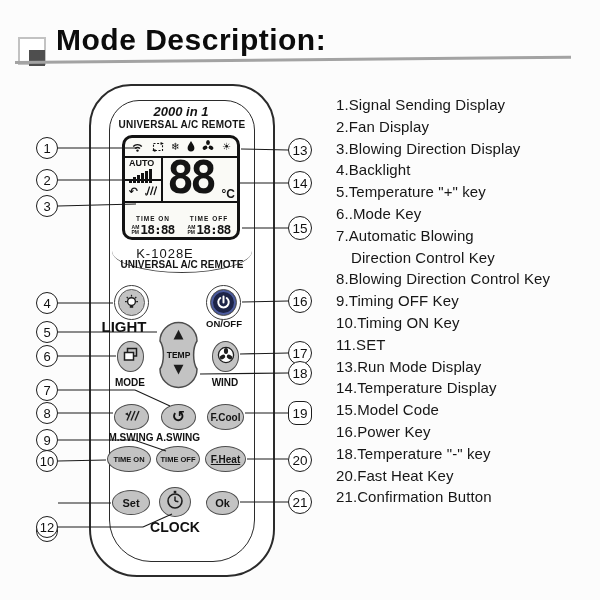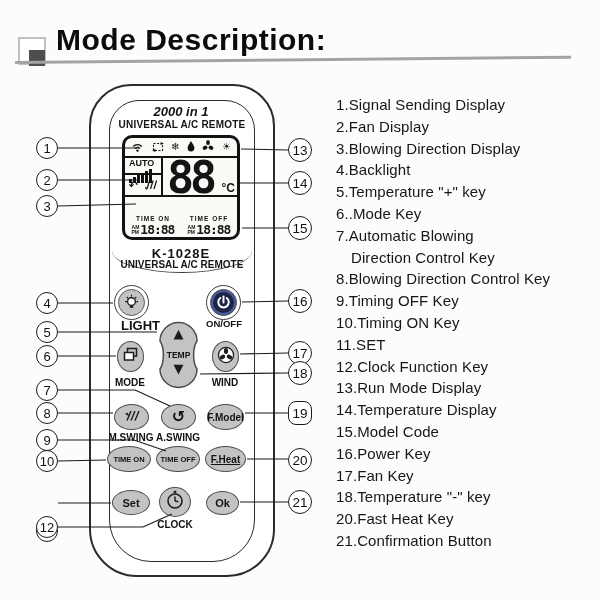--- a/index.html
+++ b/index.html
@@ -22,28 +22,28 @@
   .lcd-main{height:52px;display:flex;}
   .lcd-left{width:38px;border-right:2px solid #121212;position:relative;box-sizing:border-box;padding-left:32px;}
   .lcd-auto{position:absolute;left:4px;top:0;font-size:9px;font-weight:bold;}
   .lcd-bars{position:absolute;left:4px;top:11px;display:flex;align-items:flex-end;gap:1px;height:14px;}
   .lcd-bars i{display:block;width:3px;background:#111;}
   .swingbox{position:absolute;left:0;right:0;bottom:0;height:20px;border-top:2px solid #121212;display:flex;align-items:center;justify-content:space-around;}
   .swing-glyph{font-family:"DejaVu Sans",sans-serif;font-size:11px;font-weight:bold;line-height:1;}
   .lcd-right{flex:1;position:relative;}
   .lcd-temp{position:absolute;left:4px;top:-3px;font-family:"DejaVu Sans Mono",monospace;font-weight:bold;font-size:45px;line-height:1;letter-spacing:-4px;}
   .lcd-degc{position:absolute;right:2px;bottom:0;font-size:12px;font-weight:bold;}
-  .lcd-time{flex:1;border-top:2px solid #121212;display:flex;justify-content:space-around;padding-top:18px;}
+  .lcd-time{flex:1;border-top:2px solid #121212;display:flex;justify-content:space-around;padding-top:12px;}
   .tg{text-align:center;}
   .tl{font-size:6.5px;font-weight:bold;letter-spacing:1px;}
   .tv{display:flex;align-items:center;justify-content:center;gap:1px;}
   .ampm{display:flex;flex-direction:column;font-size:5px;line-height:4.6px;font-weight:bold;text-align:left;}
   .digits{font-family:"DejaVu Sans Mono",monospace;font-weight:bold;font-size:13px;letter-spacing:-1px;}
   
-  .model1{left:122px;top:246px;width:118px;text-align:center;font-size:13px;font-weight:bold;letter-spacing:1px;}
+  .model1{left:106px;top:246px;width:118px;text-align:center;font-size:13px;font-weight:normal;letter-spacing:1px;}
   .model2{left:109px;top:259px;width:146px;text-align:center;font-size:10px;font-weight:bold;}
   .model-arc{left:112px;top:240px;width:140px;height:32px;border-bottom:1.5px solid #3a3a3a;border-radius:0 0 50% 50%/0 0 22px 22px;}
   
   .btn-round{border:1.5px solid #3d3d3d;border-radius:50%;display:flex;align-items:center;justify-content:center;background:#fff;box-sizing:border-box;}
   .btn-round .inner{width:27px;height:27px;border-radius:50%;background:#c3c3c3;border:1px solid #5a5a5a;display:flex;align-items:center;justify-content:center;box-sizing:border-box;}
   .inner.navy{background:#1d2447;box-shadow:inset 0 0 0 2px #4d5c9e;}
   .oval{background:#c3c3c3;border:1.5px solid #4d4d4d;border-radius:50%;display:flex;align-items:center;justify-content:center;box-sizing:border-box;}
   .btn-text{font-weight:bold;color:#14141
 4;}
   .blabel{font-weight:bold;text-align:center;color:#101010;}
@@ -172,21 +172,21 @@
           <g stroke="#1e1e1e" stroke-width="1.2">
             <path d="M8.5 0.8 V2.6"></path>
             <path d="M2 7.6 H3.8"></path>
             <path d="M13.2 7.6 H15"></path>
             <path d="M3.7 3 L5 4.2"></path>
             <path d="M13.3 3 L12 4.2"></path>
           </g>
         </svg>
     </span>
   </div>
-  <div class="abs blabel" style="left:104px;top:318px;width:56px;font-size:13px;text-align:right;">LIGHT</div>
+  <div class="abs blabel" style="left:96px;top:318px;width:56px;font-size:15px;">LIGHT</div>
 
   <div class="abs btn-round" style="left:206px;top:285px;width:35px;height:35px;">
     <span class="inner navy">
       <svg width="15" height="15" viewBox="0 0 16 16">
           <path d="M8 1.5 V8" stroke="#fff" stroke-width="2.1" fill="none" stroke-linecap="round"></path>
           <path d="M4.6 3.2 A5.6 5.6 0 1 0 11.4 3.2" stroke="#fff" stroke-width="2.1" fill="none" stroke-linecap="round"></path>
         </svg>
     </span>
   </div>
   <div class="abs blabel" style="left:196px;top:318px;width:56px;font-size:9.5px;">ON/OFF</div>
@@ -232,21 +232,21 @@
             <path d="M11 11.5 L15 2"></path>
           </g>
           <path d="M1 5 L5.5 7.5 L3.5 3.5 Z" fill="#1e1e1e"></path>
         </svg>
     </span>
   </div>
   <div class="abs oval" style="left:161px;top:404px;width:35px;height:26px;">
     <span class="rot-glyph">↺</span>
   </div>
   <div class="abs oval" style="left:207px;top:404px;width:37px;height:26px;">
-    <span class="btn-text" style="font-size:10px;">F.Model</span>
+    <span class="btn-text" style="font-size:10px;">F.Cool</span>
   </div>
   <div class="abs blabel" style="left:98px;top:432px;width:66px;font-size:10px;">M.SWING</div>
   <div class="abs blabel" style="left:147px;top:432px;width:62px;font-size:10px;">A.SWING</div>
 
   <div class="abs oval" style="left:107px;top:446px;width:44px;height:26px;">
     <span class="btn-text" style="font-size:7.5px;">TIME ON</span>
   </div>
   <div class="abs oval" style="left:156px;top:446px;width:44px;height:26px;">
     <span class="btn-text" style="font-size:7.5px;">TIME OFF</span>
   </div>
@@ -263,21 +263,21 @@
           <rect x="8.7" y="0.8" width="2.6" height="2.4" fill="#1e1e1e"></rect>
           <circle cx="10" cy="11" r="7" fill="none" stroke="#1e1e1e" stroke-width="1.6"></circle>
           <path d="M10 11 L10 6.6" stroke="#1e1e1e" stroke-width="1.5"></path>
           <path d="M10 11 L13.4 11.8" stroke="#1e1e1e" stroke-width="1.5"></path>
         </svg>
     </span>
   </div>
   <div class="abs oval" style="left:206px;top:491px;width:33px;height:24px;">
     <span class="btn-text" style="font-size:11px;">Ok</span>
   </div>
-  <div class="abs blabel" style="left:146px;top:519px;width:58px;font-size:10px;">CLOCK</div>
+  <div class="abs blabel" style="left:146px;top:519px;width:58px;font-size:14px;">CLOCK</div>
 
   <svg class="abs leads" width="600" height="600" viewBox="0 0 600 600">
     <g stroke="#1a1a1a" stroke-width="1.1">
       <line x1="58" y1="148" x2="137" y2="148"></line>
       <line x1="58" y1="180" x2="140" y2="180"></line>
       <line x1="58" y1="206" x2="136" y2="204"></line>
       <line x1="58" y1="303" x2="113" y2="303"></line>
       <line x1="58" y1="332" x2="157" y2="332"></line>
       <line x1="58" y1="356" x2="116" y2="356"></line>
       <line x1="58" y1="390" x2="135" y2="390"></line>
@@ -330,24 +330,22 @@
     <div>3.Blowing Direction Display</div>
     <div>4.Backlight</div>
     <div>5.Temperature "+" key</div>
     <div>6..Mode Key</div>
     <div>7.Automatic Blowing</div>
     <div class="lg2">Direction Control Key</div>
     <div>8.Blowing Direction Control Key</div>
     <div>9.Timing OFF Key</div>
     <div>10.Timing ON Key</div>
     <div>11.SET</div>
-    <div>12.Clock Function Key</div>
     <div>13.Run Mode Display</div>
     <div>14.Temperature Display</div>
     <div>15.Model Code</div>
     <div>16.Power Key</div>
-    <div>17.Fan Key</div>
     <div>18.Temperature "-" key</div>
     <div>20.Fast Heat Key</div>
     <div>21.Confirmation Button</div>
   </div>
 
 </div>
 
 </body></html>

